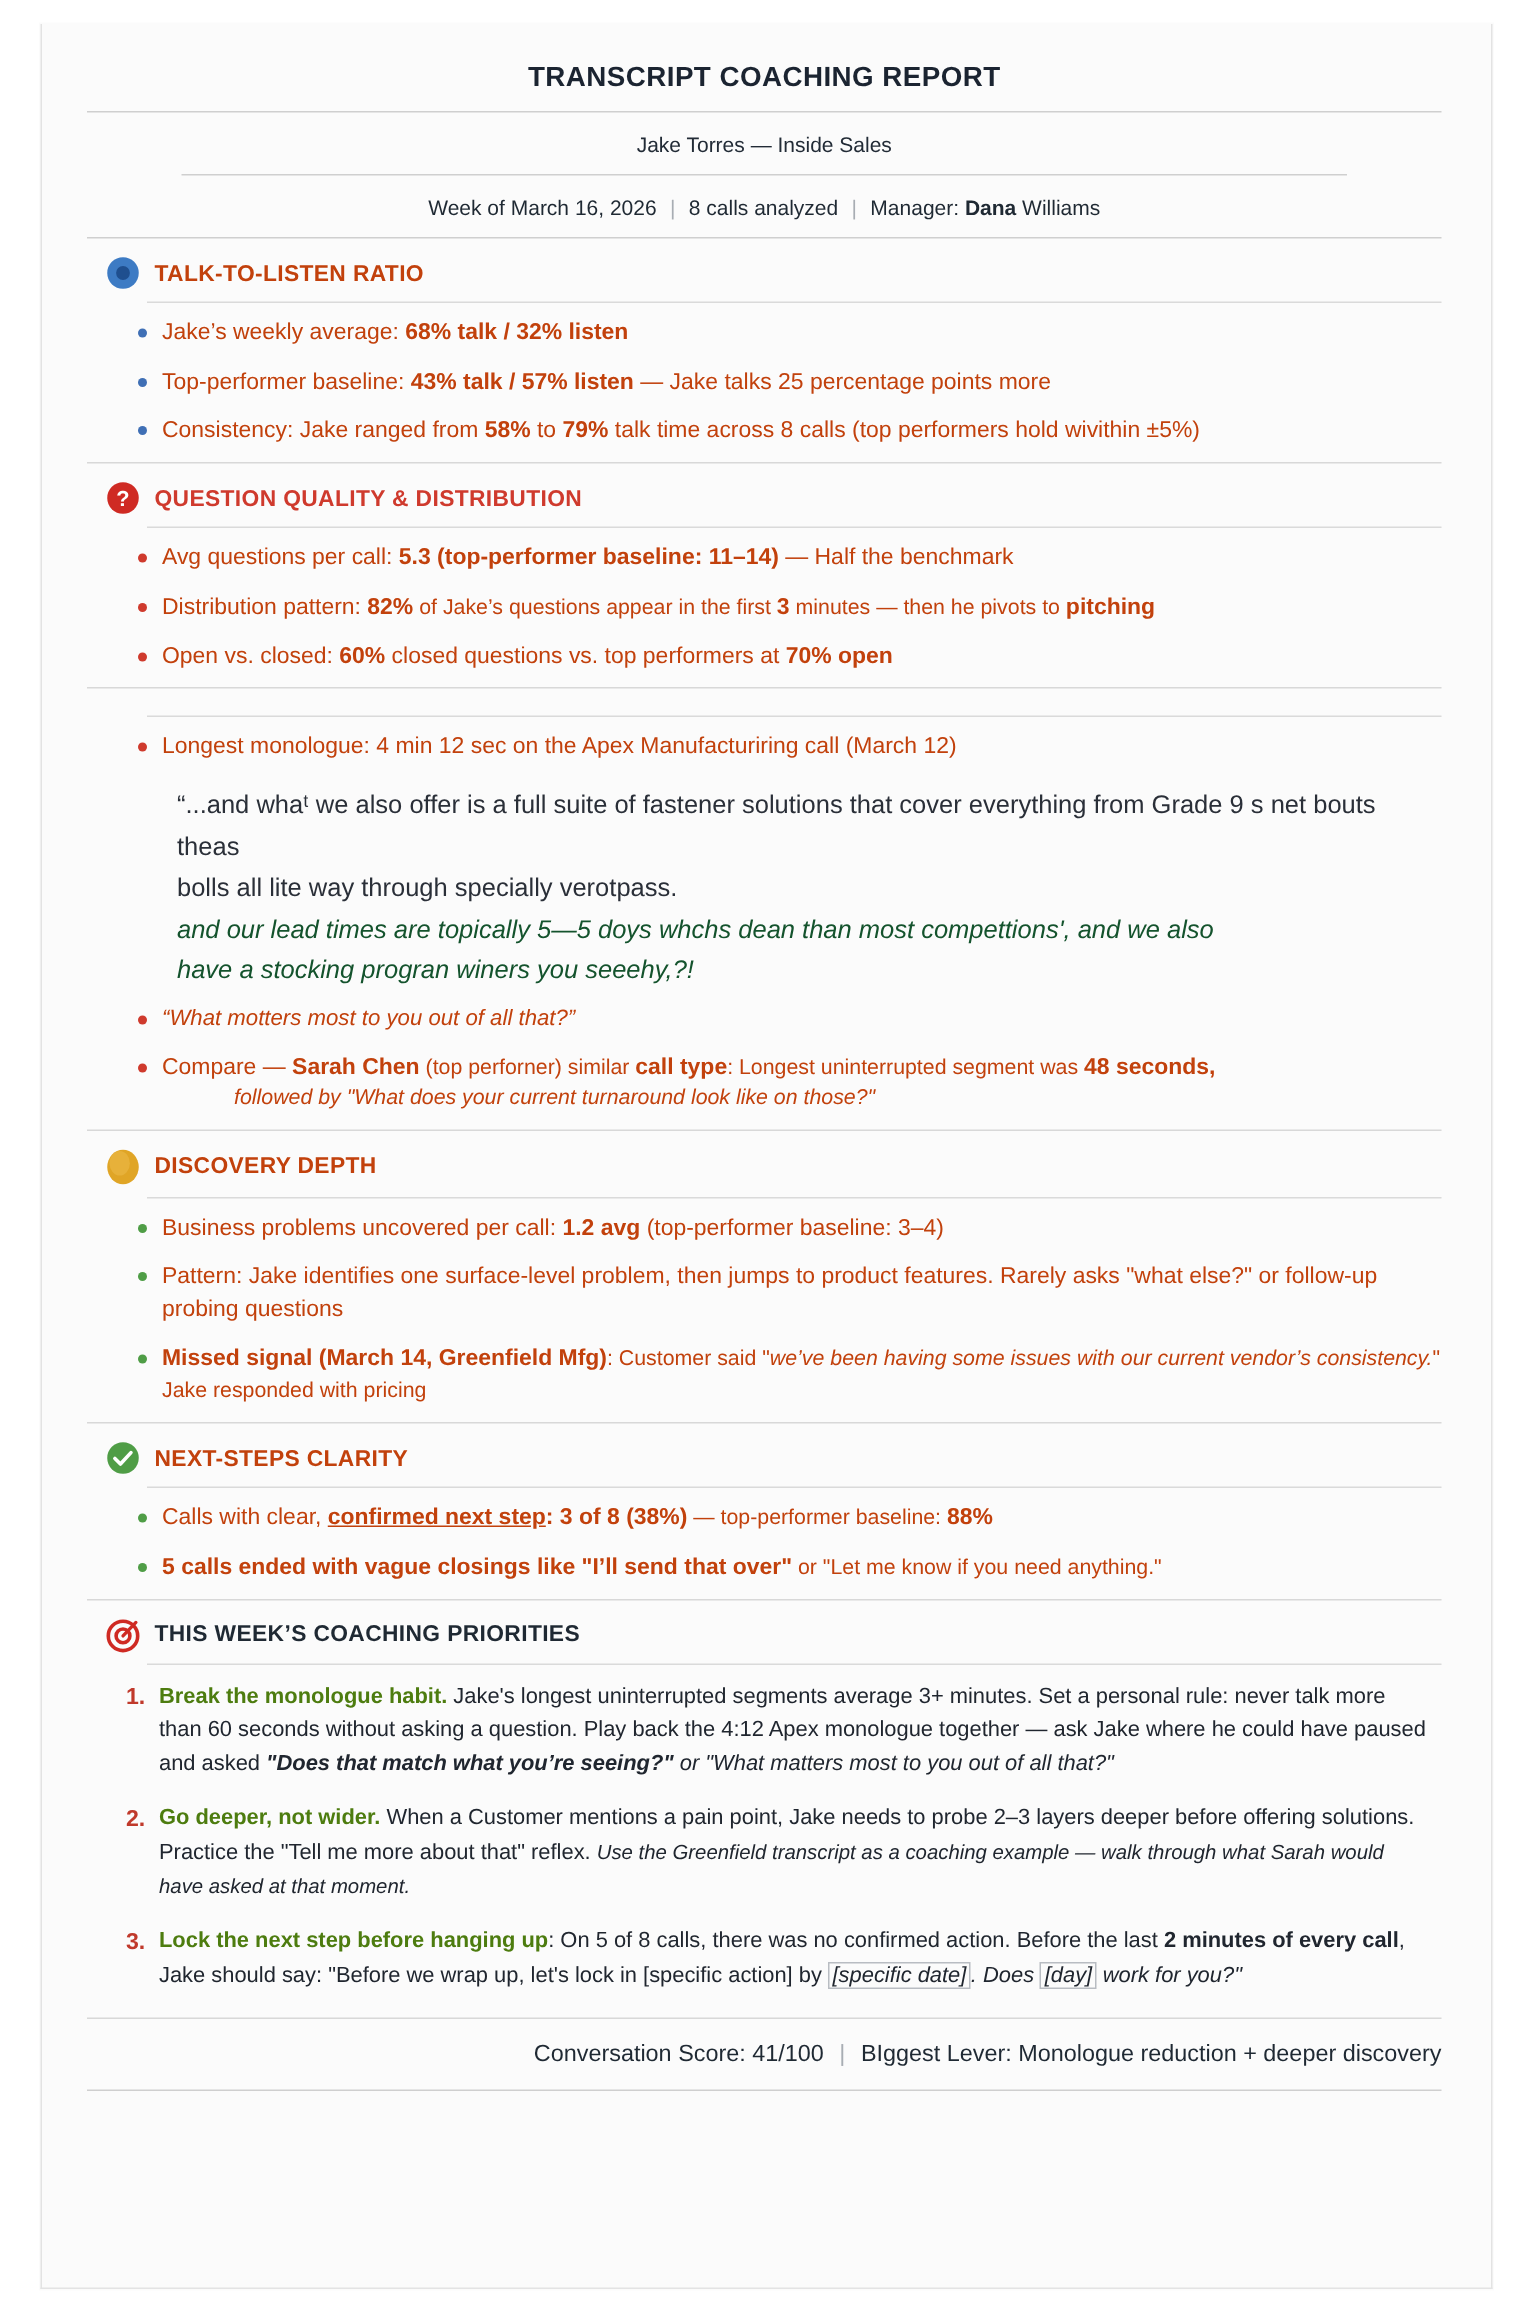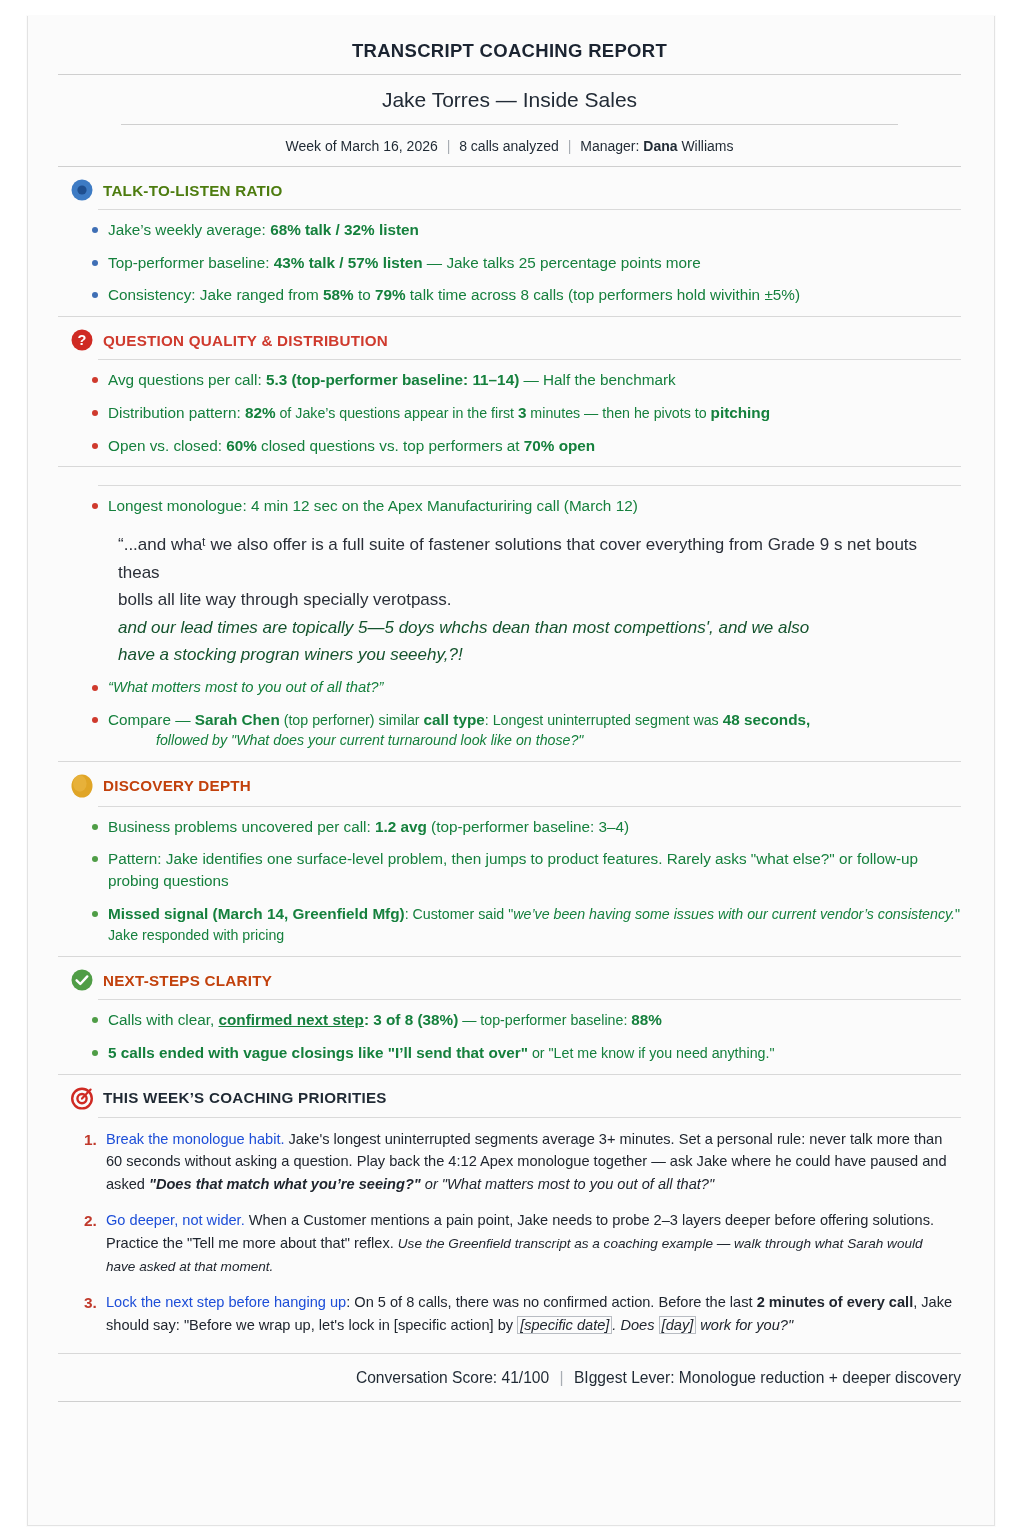--- a/index.html
+++ b/index.html
@@ -51,21 +51,21 @@
     height: 1px;
     background: #cfcfcf;
     margin: 0 auto;
   }
   .rule-wide { width: 100%; }
   .rule-mid  { width: 86%; }
   .rule-thin { background: #d8d8d8; }
 
   .doc-subtitle {
     text-align: center;
-    font-size: 21px;
+    font-size: 14px;
     color: #222b36;
     padding: 13px 0 12px;
   }
   .doc-meta {
     text-align: center;
     font-size: 14px;
     color: #1f2933;
     padding: 13px 0 12px;
   }
   .doc-meta .sep { color: #a8adb3; padding: 0 5px; }
@@ -101,21 +101,21 @@
     list-style: none;
     margin: 0;
     padding: 7px 0 6px 0;
   }
   ul.bl > li {
     position: relative;
     padding: 0 0 0 50px;
     margin: 0 0 11px 0;
     font-size: 15.3px;
     line-height: 1.42;
-    color: #15803d;
+    color: #c2410c;
   }
   ul.bl > li:last-child { margin-bottom: 4px; }
   ul.bl > li::before {
     content: "";
     position: absolute;
     left: 34px;
     top: 8px;
     width: 6px;
     height: 6px;
     border-radius: 50%;
@@ -156,35 +156,35 @@
     counter-increment: pri;
     content: counter(pri) ".";
     position: absolute;
     left: 26px;
     top: 0;
     font-weight: bold;
     font-size: 15.4px;
     color: #c0392b;
   }
   .pri-lead {
-    color: #1d4ed8;
-    font-weight: normal;
+    color: #4d7c0f;
+    font-weight: bold;
   }
 
   
   .footer-line {
     text-align: right;
     font-size: 15.6px;
     color: #1f2933;
     padding: 15px 0 14px;
   }
   .footer-line .sep { color: #a8adb3; padding: 0 6px; }
 
   
-  .c-blue  { color: #4d7c0f; }
+  .c-blue  { color: #c2410c; }
   .c-red   { color: #cf3a2d; }
   .c-green { color: #c2410c; }
   .c-dark  { color: #1f2933; }
 </style>
 </head>
 <body>
 
 <div id="page">
 <div id="inner">
 

